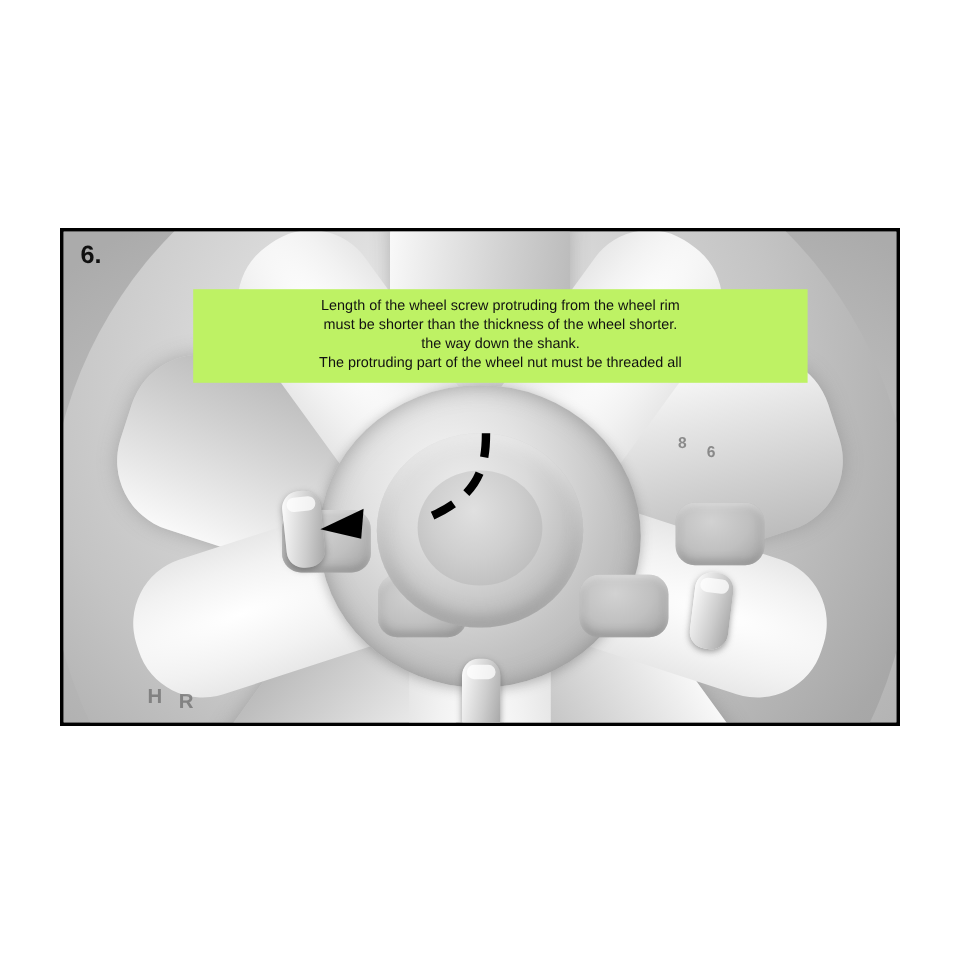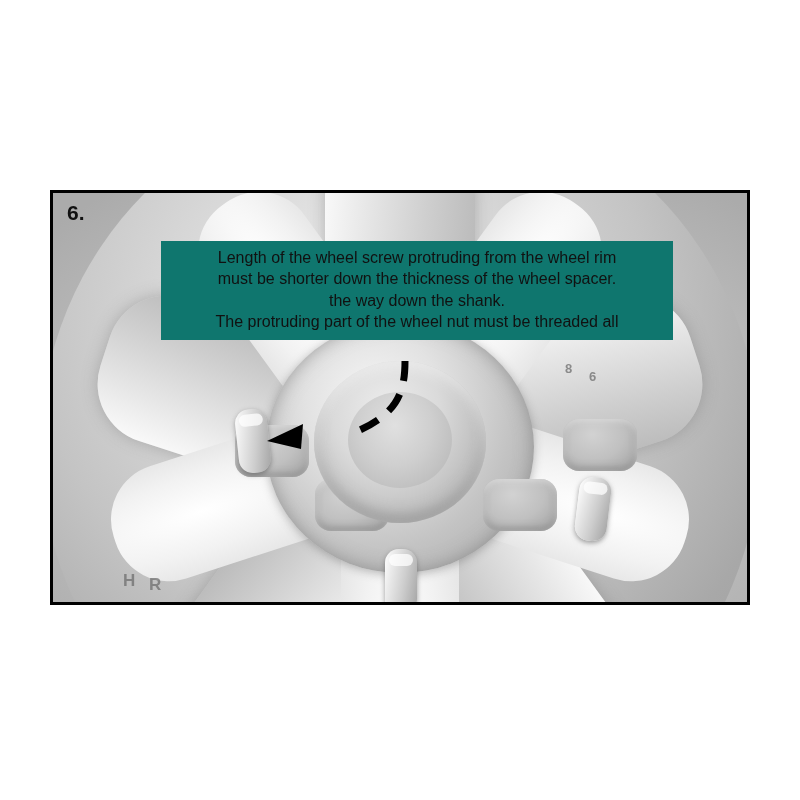--- a/index.html
+++ b/index.html
@@ -157,25 +157,25 @@
     font-size: 21px;
     font-weight: bold;
     color: #111111;
     font-family: "Liberation Sans", sans-serif;
   }
   .caption-box {
     position: absolute;
     left: 108px;
     top: 48px;
     width: 512px;
-    background: #0f766e;
+    background: #bef264;
     padding: 6px 8px 8px 8px;
     box-sizing: border-box;
     text-align: center;
-    font-size: 16px;
+    font-size: 12px;
     line-height: 1.33;
     color: #111111;
     font-family: "Liberation Sans", sans-serif;
   }
   .caption-line {
     display: block;
     white-space: nowrap;
   }
 </style>
 </head>
@@ -223,19 +223,19 @@
       <svg class="arrow-svg" viewBox="0 0 694 409" preserveAspectRatio="none">
         <path d="M352,168 C352,200 344,222 300,240" stroke="#000000" stroke-width="7" fill="none" stroke-dasharray="20 14" stroke-linecap="butt"></path>
         <polygon points="214,248 250,231 248,256" fill="#000000"></polygon>
       </svg>
     </div>
 
     <div class="step-number">6.</div>
 
     <div class="caption-box">
       <span class="caption-line">Length of the wheel screw protruding from the wheel rim</span>
-      <span class="caption-line">must be shorter down the thickness of the wheel spacer.</span>
+      <span class="caption-line">must be shorter than the thickness of the wheel shorter.</span>
       <span class="caption-line">the way down the shank.</span>
       <span class="caption-line">The protruding part of the wheel nut must be threaded all</span>
     </div>
 
   </div>
 </div>
 
 </body></html>

